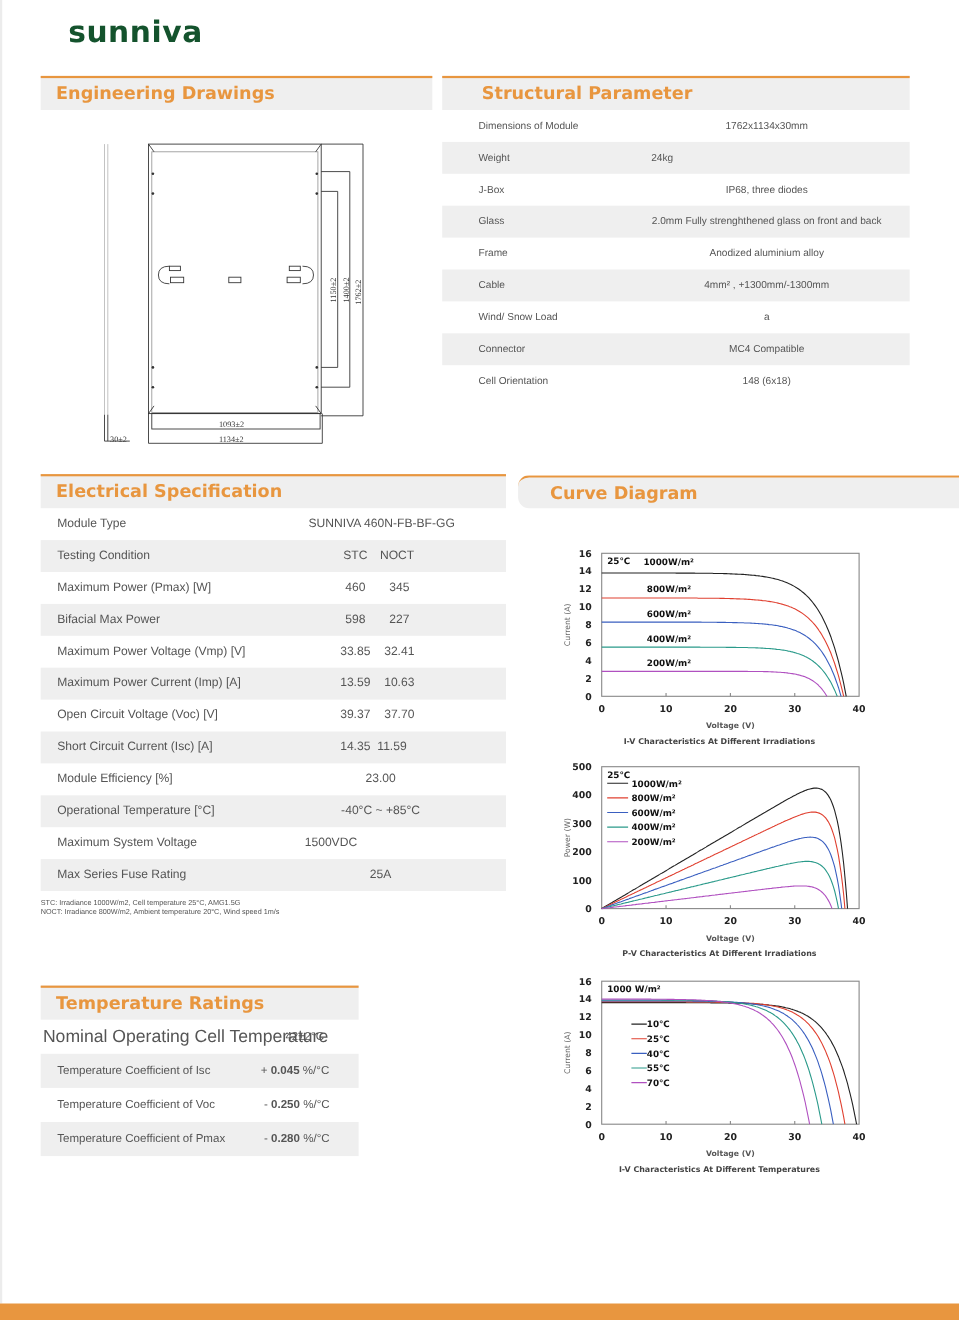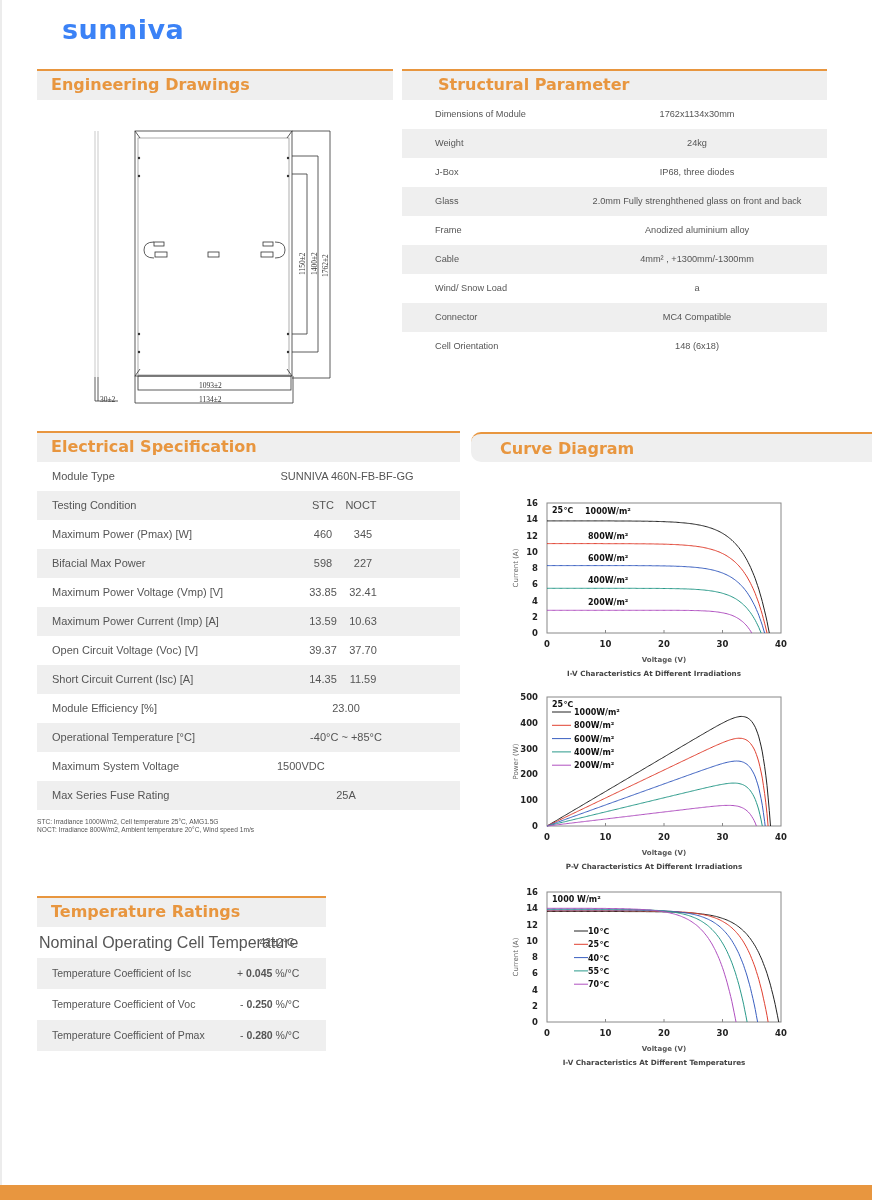--- a/index.html
+++ b/index.html
@@ -1,19 +1,19 @@
 <!DOCTYPE html>
 <html><head>
 <meta charset="utf-8">
 <style>
   html, body { margin:0; padding:0; }
   body { width:872px; height:1200px; position:relative; background:#fff; font-family:"Liberation Sans", sans-serif; color:#444; overflow:hidden; }
   .leftline { position:absolute; left:0; top:0; width:2px; height:1185px; background:#ececec; }
   .logo { position:absolute; left:34px; top:9px; height:40px; display:flex; align-items:center; }
-  .logo-text { font-family:"DejaVu Sans", sans-serif; font-weight:bold; font-size:27px; color:#3b82f6; letter-spacing:0.5px; margin-left:-2px; }
+  .logo-text { font-family:"DejaVu Sans", sans-serif; font-weight:bold; font-size:27px; color:#14532d; letter-spacing:0.5px; margin-left:-2px; }
   .sec-head { position:absolute; background:#efefef; border-top:2px solid #e8963f; box-sizing:border-box; }
   .sec-head span { position:absolute; left:14px; top:4px; font-family:"DejaVu Sans", sans-serif; font-weight:bold; font-size:16px; color:#e8963f; }
   .tbl { position:absolute; }
   .row { position:relative; font-size:10px; color:#555; }
   .row.alt { background:#efefef; }
   .cell { position:absolute; top:0; line-height:inherit; white-space:nowrap; }
   .struct .row { height:29px; line-height:29px; font-size:9.2px; }
   .elec .row { height:29px; line-height:29px; font-size:11px; }
   .temp .row { height:31px; line-height:31px; font-size:10.5px; }
   .notes { position:absolute; left:37px; top:818px; font-size:6.6px; color:#555; line-height:8px; }
@@ -115,21 +115,21 @@
 <div class="sec-head" style="left:402px; top:69px; width:425px; height:31px;">
   <span style="left:36px;">Structural Parameter</span>
 </div>
 <div class="tbl struct" style="left:402px; top:100px; width:425px;">
   <div class="row">
       <span class="cell" style="left:33px">Dimensions of Module</span>
       <span class="cell" style="left:190px; width:210px; text-align:center">1762x1134x30mm</span>
     </div>
   <div class="row alt">
       <span class="cell" style="left:33px">Weight</span>
-      <span class="cell" style="left:190px; width:210px; text-align:center">24kg</span>
+      <span class="cell" style="left:190px; width:210px; ">24kg</span>
     </div>
   <div class="row">
       <span class="cell" style="left:33px">J-Box</span>
       <span class="cell" style="left:190px; width:210px; text-align:center">IP68, three diodes</span>
     </div>
   <div class="row alt">
       <span class="cell" style="left:33px">Glass</span>
       <span class="cell" style="left:150px; width:290px; text-align:center">2.0mm Fully strenghthened glass on front and back</span>
     </div>
   <div class="row">
@@ -188,21 +188,21 @@
       <span class="cell" style="left:306px; width:40px; text-align:center">10.63</span>
     </div>
   <div class="row">
       <span class="cell" style="left:15px">Open Circuit Voltage (Voc) [V]</span>
       <span class="cell" style="left:266px; width:40px; text-align:center">39.37</span>
       <span class="cell" style="left:306px; width:40px; text-align:center">37.70</span>
     </div>
   <div class="row alt">
       <span class="cell" style="left:15px">Short Circuit Current (Isc) [A]</span>
       <span class="cell" style="left:266px; width:40px; text-align:center">14.35</span>
-      <span class="cell" style="left:306px; width:40px; text-align:center">11.59</span>
+      <span class="cell" style="left:306px; width:40px; ">11.59</span>
     </div>
   <div class="row">
       <span class="cell" style="left:15px">Module Efficiency [%]</span>
       <span class="cell" style="left:240px; width:138px; text-align:center">23.00</span>
     </div>
   <div class="row alt">
       <span class="cell" style="left:15px">Operational Temperature [°C]</span>
       <span class="cell" style="left:240px; width:138px; text-align:center">-40°C ~ +85°C</span>
     </div>
   <div class="row">

